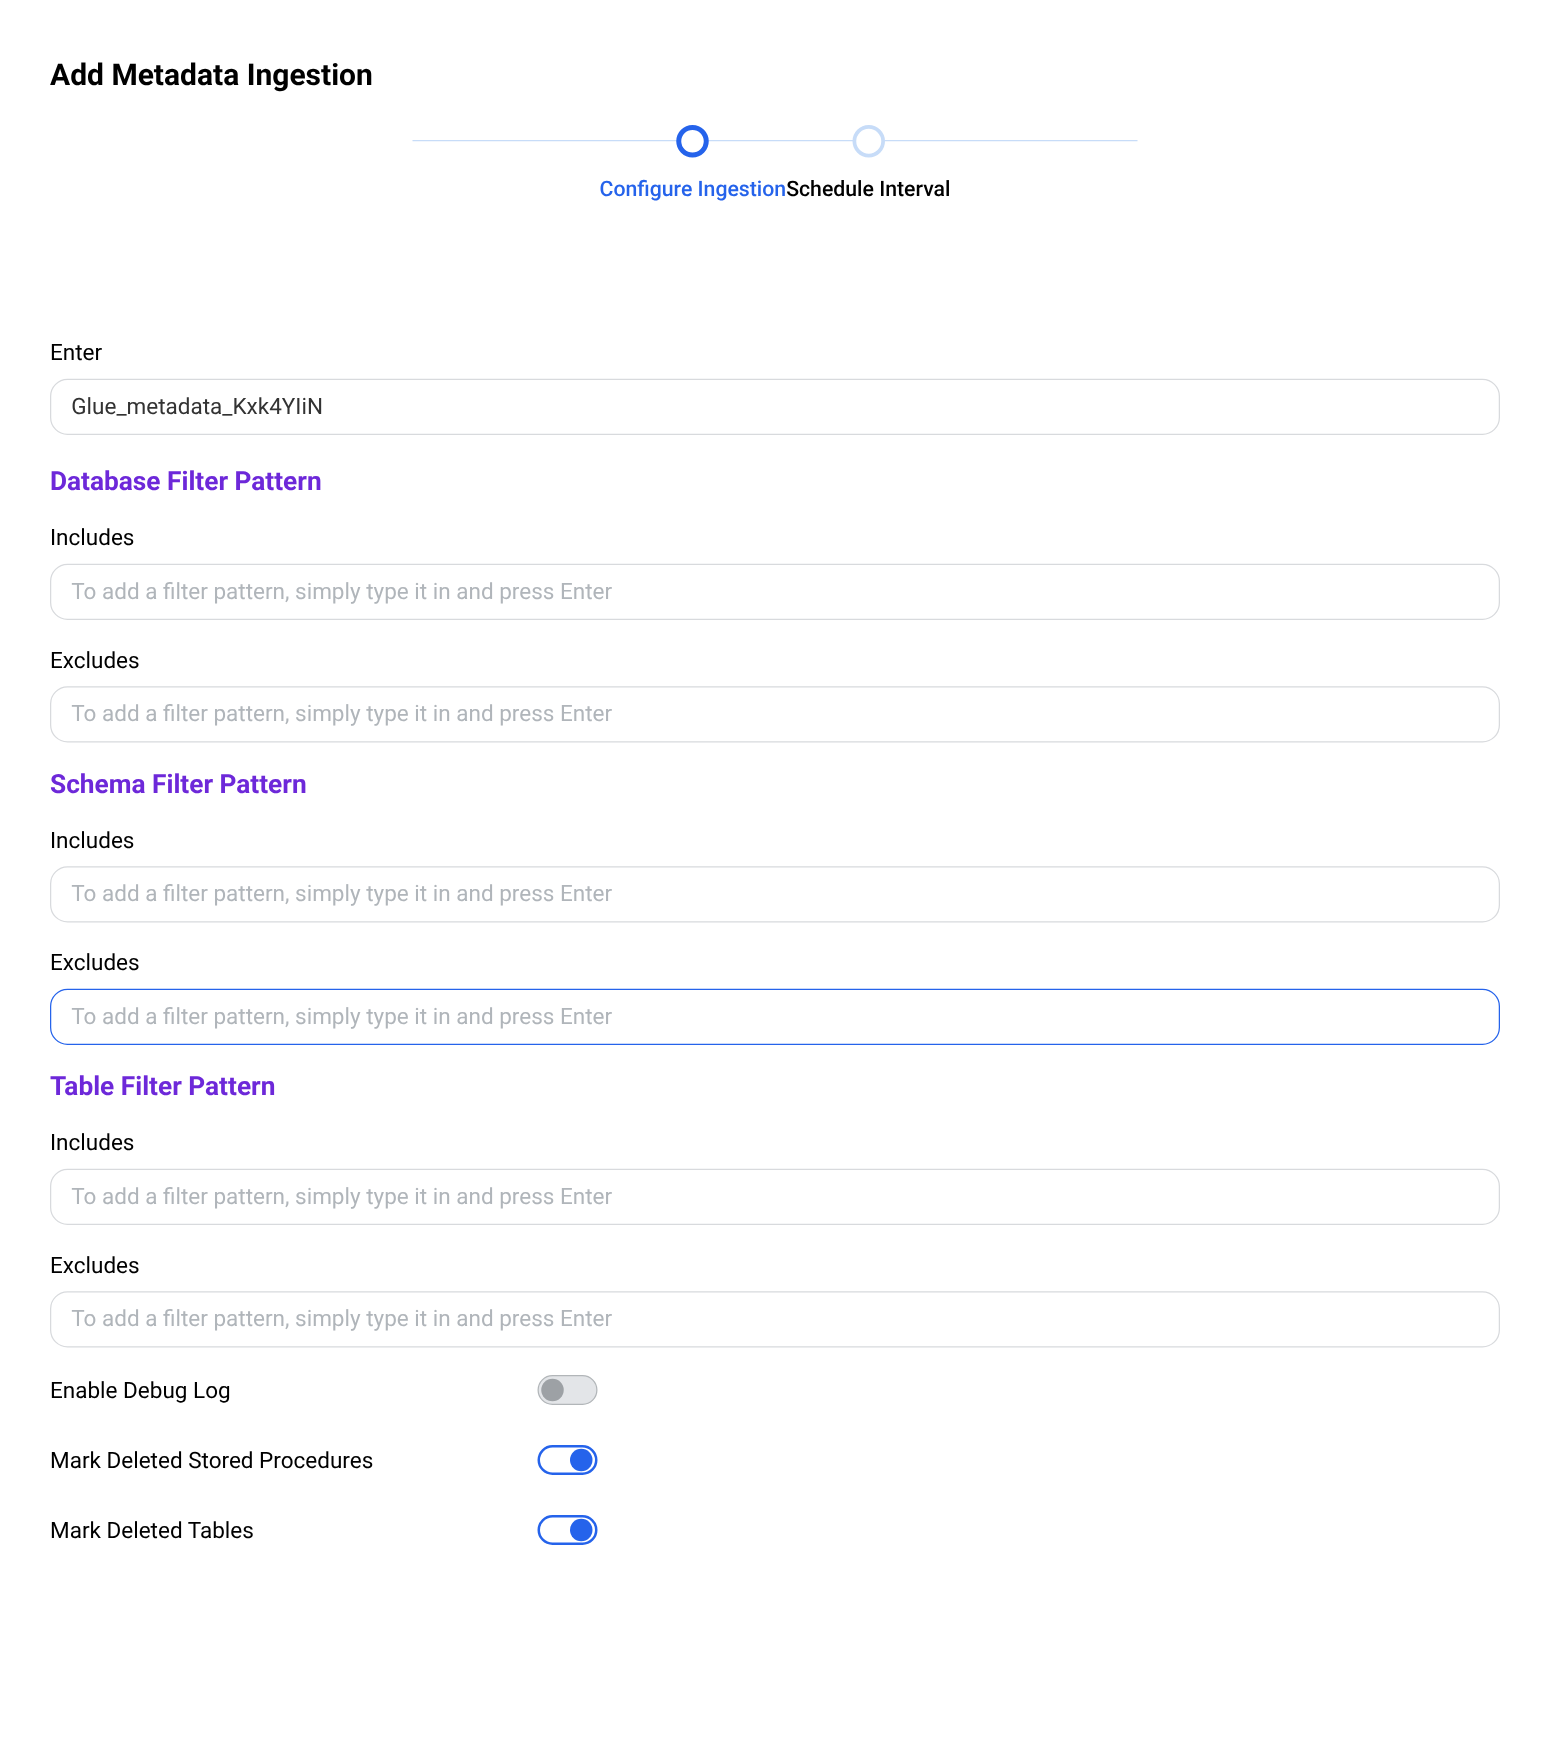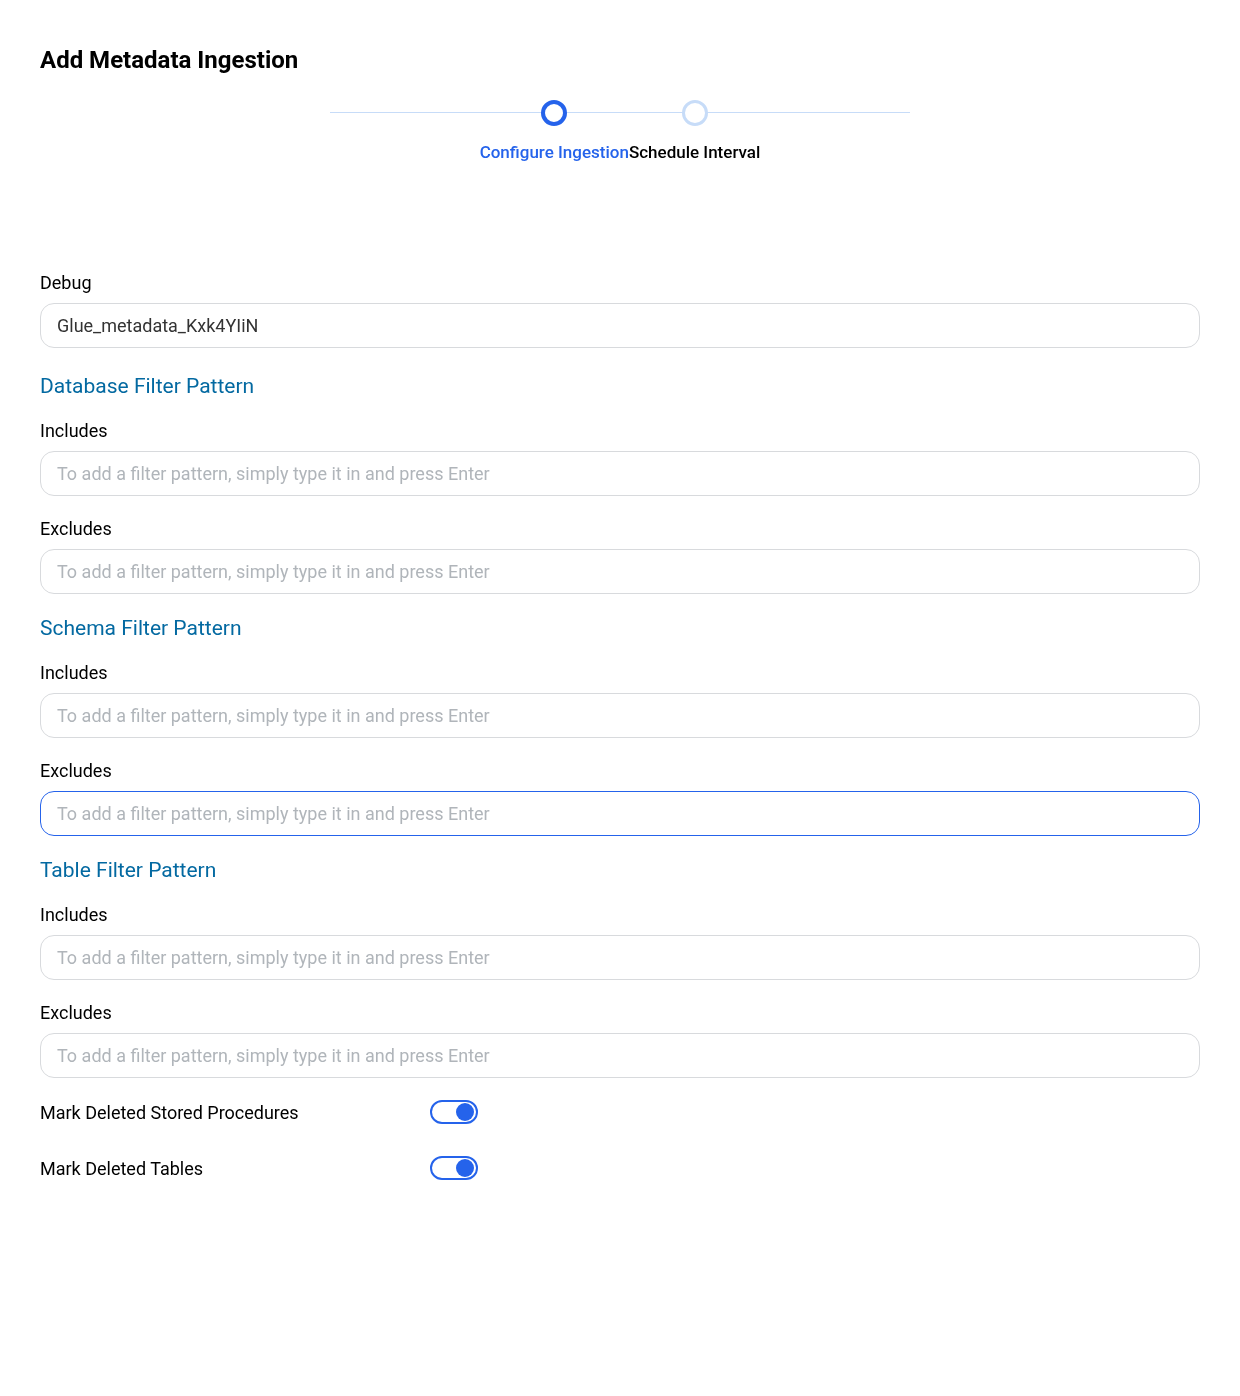--- a/index.html
+++ b/index.html
@@ -94,22 +94,22 @@
       font-family: inherit;
     }
     .form-input::placeholder {
       color: #b0b5ba;
     }
     .form-input.focused {
       border-color: #2563eb;
     }
     .section-header {
       font-size: 21px;
-      font-weight: 400;
-      color: #0369a1;
+      font-weight: 700;
+      color: #6d28d9;
       margin-bottom: 22px;
       margin-top: 10px;
     }
     .sub-group {
       margin-bottom: 22px;
     }
     .toggle-row {
       display: flex;
       align-items: center;
       margin-bottom: 32px;
@@ -165,21 +165,21 @@
       <div class="step-circle active"></div>
       <div class="step-label active">Configure Ingestion</div>
     </div>
     <div class="step">
       <div class="step-circle inactive"></div>
       <div class="step-label inactive">Schedule Interval</div>
     </div>
   </div>
 
   <div class="form-group">
-    <label class="form-label">Debug</label>
+    <label class="form-label">Enter</label>
     <input type="text" class="form-input" value="Glue_metadata_Kxk4YIiN" style="">
   </div>
 
   <h2 class="section-header">Database Filter Pattern</h2>
   <div class="sub-group">
     <label class="form-label">Includes</label>
     <input type="text" class="form-input" placeholder="To add a filter pattern, simply type it in and press Enter" style="">
   </div>
   <div class="sub-group">
     <label class="form-label">Excludes</label>
@@ -199,20 +199,26 @@
   <h2 class="section-header">Table Filter Pattern</h2>
   <div class="sub-group">
     <label class="form-label">Includes</label>
     <input type="text" class="form-input" placeholder="To add a filter pattern, simply type it in and press Enter" style="">
   </div>
   <div class="sub-group">
     <label class="form-label">Excludes</label>
     <input type="text" class="form-input" placeholder="To add a filter pattern, simply type it in and press Enter" style="">
   </div>
 
+  <div class="toggle-row">
+    <span class="toggle-label">Enable Debug Log</span>
+    <div class="toggle off">
+      <div class="toggle-knob"></div>
+    </div>
+  </div>
 
   <div class="toggle-row">
     <span class="toggle-label">Mark Deleted Stored Procedures</span>
     <div class="toggle on">
       <div class="toggle-knob"></div>
     </div>
   </div>
 
   <div class="toggle-row">
     <span class="toggle-label">Mark Deleted Tables</span>

